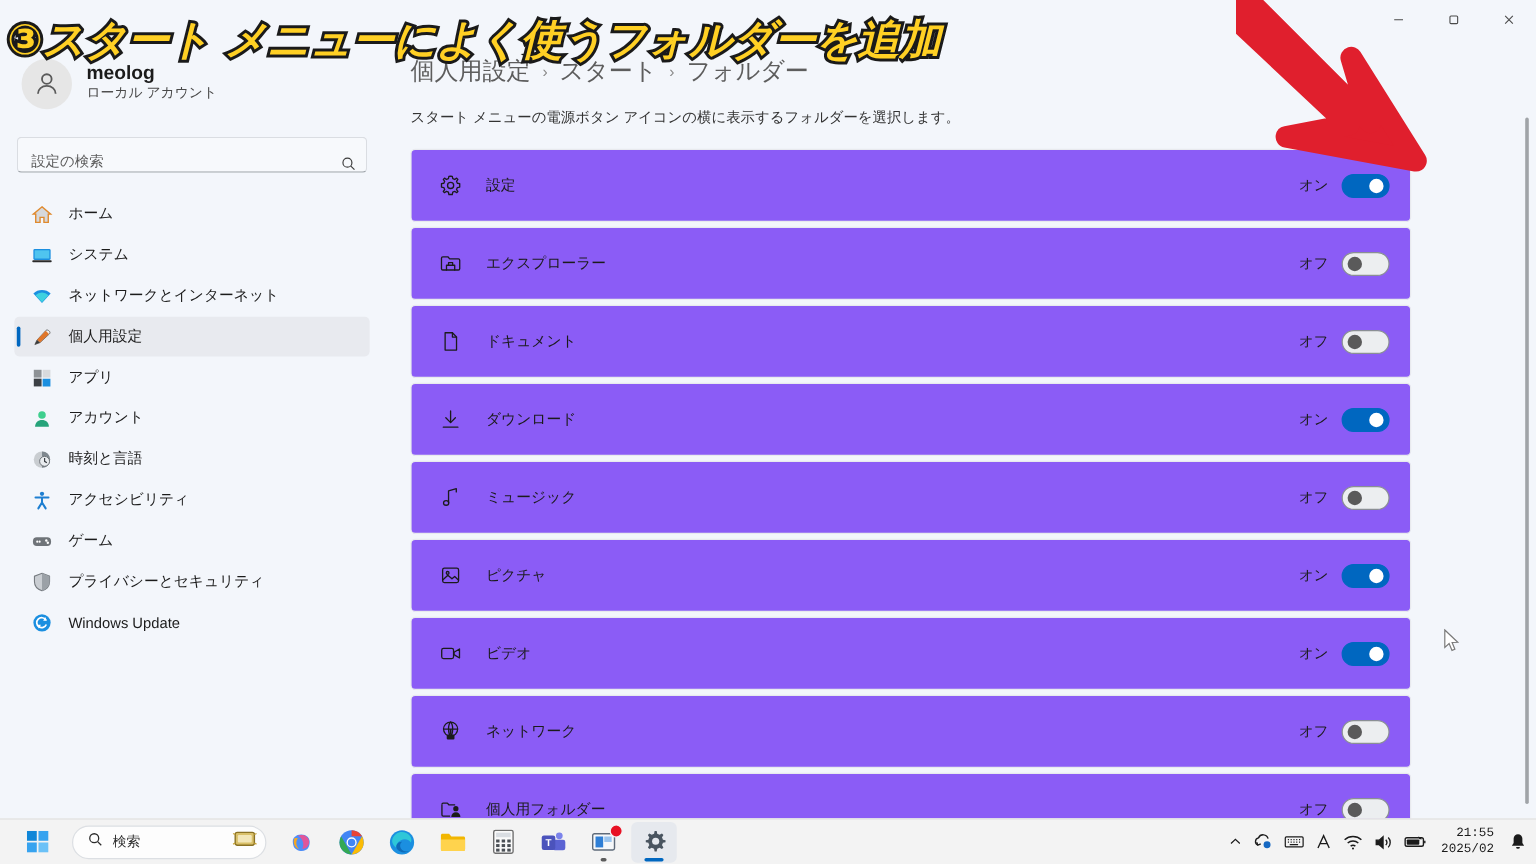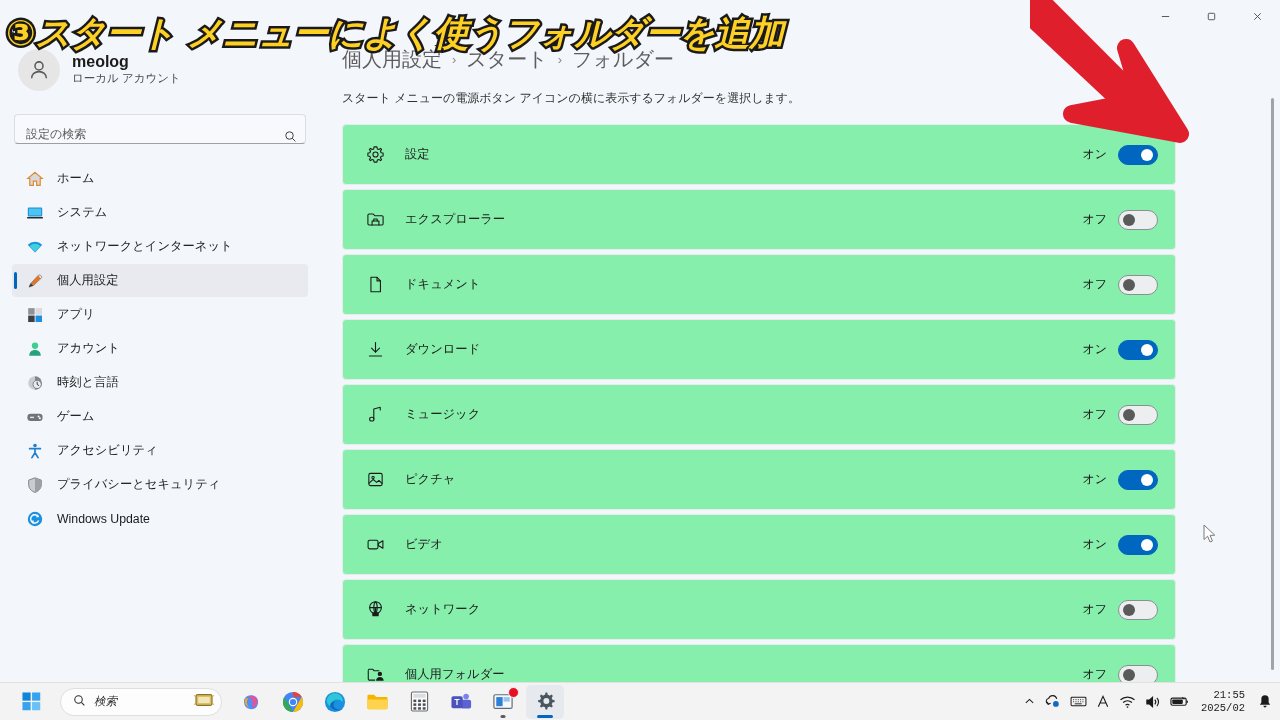--- a/index.html
+++ b/index.html
@@ -66,21 +66,21 @@
   
   .main { flex: 1; height: 682px; position: relative; padding-top: 44px; overflow: hidden; }
   .crumbs { display: flex; align-items: center; gap: 10px; padding-left: 22px; height: 30px; }
   .crumb { font-size: 20px; color: #5d5d5d; }
   .crumb.last { color: #5d5d5d; }
   .crumbsep { font-size: 13px; color: #8a8a8a; }
   .desc { font-size: 12px; color: #333; padding-left: 22px; margin-top: 16px; }
 
   .rows { margin: 17px 20px 0 22px; width: 834px; }
   .row {
-    height: 61px; background: #86efac; border: 1px solid #e8eaee; border-radius: 4px;
+    height: 61px; background: #8b5cf6; border: 1px solid #e8eaee; border-radius: 4px;
     margin-bottom: 4px; display: flex; align-items: center; padding: 0 17px 0 22px;
   }
   .rowicon { width: 20px; flex: 0 0 20px; display: flex; align-items: center; justify-content: center; color: #1b1b1b; }
   .rowicon svg { display: block; }
   .rowlabel { font-size: 12.3px; color: #1b1b1b; margin-left: 20px; flex: 1; }
   .rowstate { font-size: 12px; color: #1b1b1b; margin-right: 11px; }
   .toggle {
     width: 40px; height: 20px; border-radius: 10px; position: relative; flex: 0 0 40px;
   }
   .toggle.on { background: #0067c0; border: 1px solid #0067c0; }
@@ -118,21 +118,21 @@
   .tb-btn.sel::after {
     content: ""; position: absolute; bottom: 1px; left: 50%; transform: translateX(-50%);
     width: 16px; height: 3px; border-radius: 2px; background: #0067c0;
   }
   .tb-btn.running::after {
     content: ""; position: absolute; bottom: 1px; left: 50%; transform: translateX(-50%);
     width: 5px; height: 3px; border-radius: 2px; background: #5c5c5c;
   }
   .tb-search {
     width: 162px; height: 28px; background: #fdfdfd; border: 1px solid #dcdfe3; border-radius: 16px;
-    display: flex; align-items: center; padding: 0 6px 0 12px; gap: 8px; margin: 0 6px; font-style: italic;
+    display: flex; align-items: center; padding: 0 6px 0 12px; gap: 8px; margin: 0 6px;
   }
   .tb-search .lbl { font-size: 11.5px; color: #2b2b2b; flex: 1; }
   .badge {
     position: absolute; top: 2px; right: 3px; width: 11px; height: 11px; border-radius: 50%;
     background: #e81123; border: 1.5px solid #f3f3f3;
   }
   .tray { position: absolute; right: 8px; display: flex; align-items: center; gap: 9px; height: 38px; }
   .tray-ic { display: flex; align-items: center; justify-content: center; color: #1b1b1b; }
   .clock { text-align: right; font-size: 10.5px; color: #1b1b1b; line-height: 13px; margin: 0 4px 0 2px; font-family: Liberation Mono, monospace; }
 </style>
@@ -234,37 +234,37 @@
                 <path d="M10 2.4 A7.6 7.6 0 0 1 17.6 10 A7.6 7.6 0 0 1 10 17.6 Z" fill="#7f888f"></path>
                 <circle cx="12.4" cy="11.6" r="4.6" fill="#e9ecef" stroke="#6b7176" stroke-width="0.9"></circle>
                 <path d="M12.4 8.6 V11.6 L14.5 13" stroke="#3a3f44" stroke-width="1.1" fill="none"></path>
               </svg>
             </span>
             <span>時刻と言語</span>
           </div>
           <div class="navitem">
             <span class="navicon">
               <svg width="18" height="18" viewBox="0 0 20 20">
+                <circle cx="10" cy="3.9" r="2" fill="#1e7fd1"></circle>
+                <path d="M4 7.4 H16 M10 7.4 V12 M10 12 L6.6 17.4 M10 12 L13.4 17.4" stroke="#1e7fd1" stroke-width="1.9" fill="none" stroke-linecap="round"></path>
+              </svg>
+            </span>
+            <span>アクセシビリティ</span>
+          </div>
+          <div class="navitem">
+            <span class="navicon">
+              <svg width="18" height="18" viewBox="0 0 20 20">
                 <rect x="1.6" y="6.4" width="16.8" height="8" rx="3.6" fill="#6f7479"></rect>
                 <circle cx="5.6" cy="10.4" r="1" fill="#fff"></circle>
                 <circle cx="7.8" cy="10.4" r="1" fill="#fff"></circle>
                 <circle cx="14" cy="9.4" r="1.1" fill="#fff"></circle>
                 <circle cx="15.4" cy="11.4" r="1.1" fill="#fff"></circle>
               </svg>
             </span>
             <span>ゲーム</span>
-          </div>
-          <div class="navitem">
-            <span class="navicon">
-              <svg width="18" height="18" viewBox="0 0 20 20">
-                <circle cx="10" cy="3.9" r="2" fill="#1e7fd1"></circle>
-                <path d="M4 7.4 H16 M10 7.4 V12 M10 12 L6.6 17.4 M10 12 L13.4 17.4" stroke="#1e7fd1" stroke-width="1.9" fill="none" stroke-linecap="round"></path>
-              </svg>
-            </span>
-            <span>アクセシビリティ</span>
           </div>
           <div class="navitem">
             <span class="navicon">
               <svg width="18" height="18" viewBox="0 0 20 20">
                 <path d="M10 2 L17 4.6 V9.6 C17 14 13.8 17 10 18.2 C6.2 17 3 14 3 9.6 V4.6 Z" fill="#c9cdd2" stroke="#767b80" stroke-width="1"></path>
                 <path d="M10 2 L17 4.6 V9.6 C17 14 13.8 17 10 18.2 Z" fill="#9ba1a7"></path>
               </svg>
             </span>
             <span>プライバシーとセキュリティ</span>
           </div>

